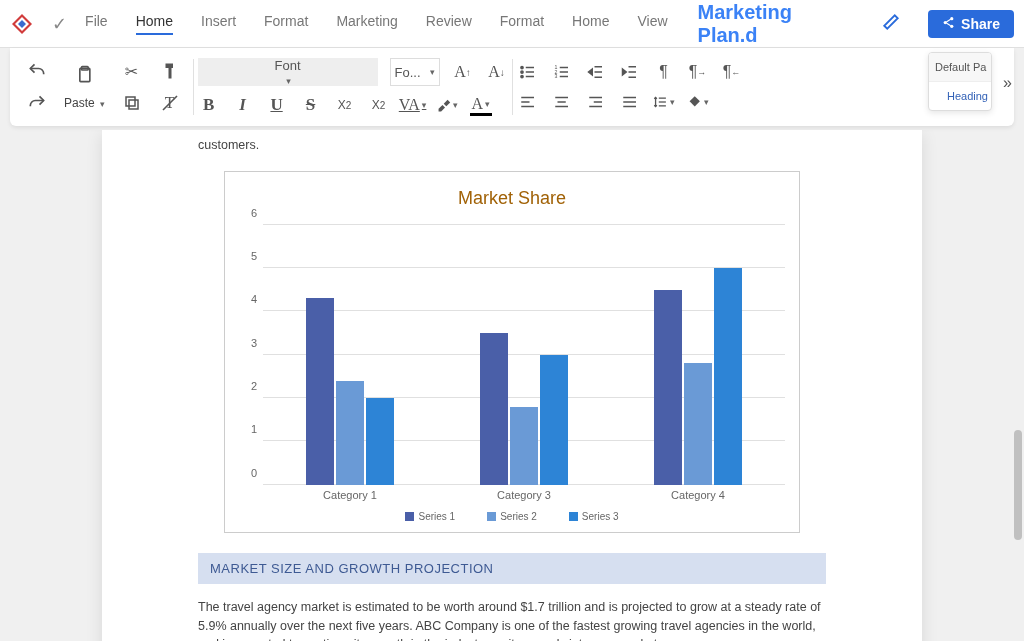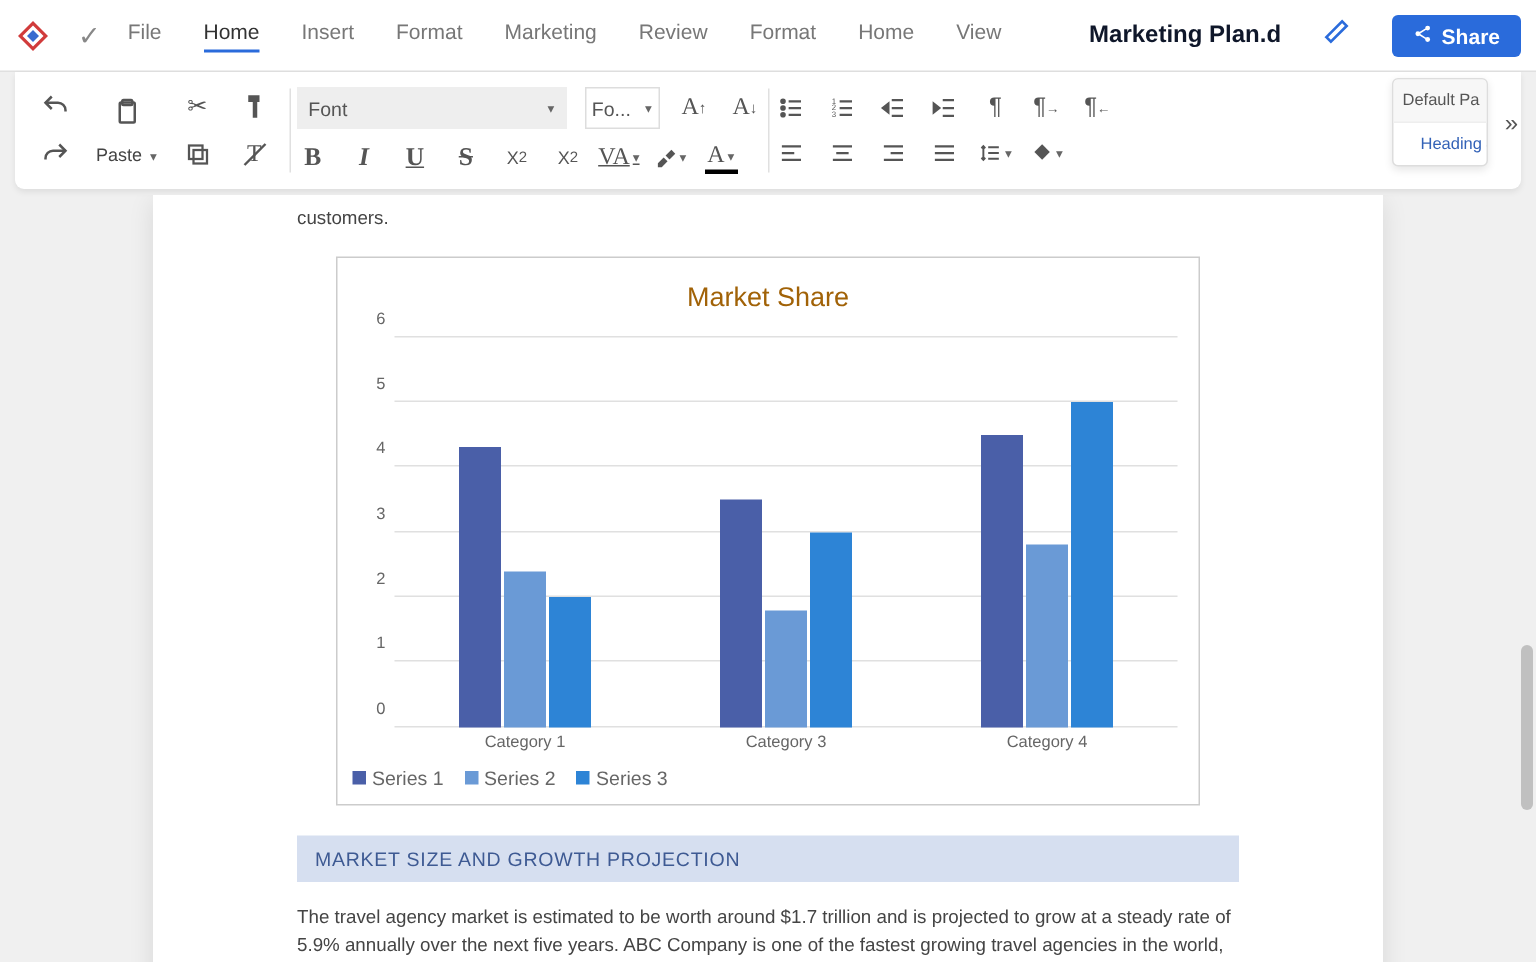--- a/index.html
+++ b/index.html
@@ -6,32 +6,32 @@
 body { background:#f0f0f0; width:1024px; height:641px; overflow:hidden; position:relative; }
 
 
 .menubar { background:#fff; height:48px; display:flex; align-items:center; padding:0 10px; gap:18px; border-bottom:1px solid #e0e0e0; position:relative; }
 .logo { width:24px; height:24px; position:relative; }
 .logo svg { width:24px; height:24px; }
 .check-icon { color:#888; font-size:18px; }
 .menu-items { display:flex; gap:28px; }
 .menu-item { color:#777; font-size:14px; cursor:pointer; padding-bottom:4px; }
 .menu-item.active { color:#333; font-weight:400; border-bottom:2px solid #2a6bdb; }
-.doc-title { margin-left:auto; font-weight:bold; font-size:16px; color:#0f172a;padding-left:12px; }
+.doc-title { margin-left:auto; font-weight:bold; font-size:20px; color:#3b82f6;padding-left:12px; }
 .edit-icon { margin-left:10px; color:#2a6bdb; }
 .share-btn { margin-left:10px; background:#2a6bdb; color:#fff; border:none; border-radius:4px; padding:6px 14px; font-size:14px; font-weight:600; cursor:pointer; display:flex; align-items:center; gap:6px; }
 
 
 .toolbar-wrap { background:#fff; margin:0 10px 0 10px; border-radius:0 0 6px 6px; box-shadow:0 2px 4px rgba(0,0,0,.08); position:relative; height:78px; display:flex; align-items:center; padding:0 8px; }
 .tool-col { display:flex; flex-direction:column; gap:10px; align-items:center; padding:0 8px; }
 .tool-row { display:flex; gap:12px; align-items:center; }
 .tool-icon { color:#555; cursor:pointer; width:22px; height:22px; display:flex; align-items:center; justify-content:center; font-size:16px; }
 .paste-label { font-size:12px; color:#444; }
 .sep { width:1px; background:#e0e0e0; height:56px; margin:0 4px; }
-.font-select { background:#eee; border:none; height:28px; width:180px; font-size:13px; color:#555; padding:0 8px; display:flex; align-items:center; justify-content:space-between; cursor:pointer; }
+.font-select { background:#eee; border:none; height:28px; width:180px; font-size:13px; color:#555; padding:0 8px; display:flex; align-items:center; justify-content:space-between; cursor:pointer;flex-direction:column; }
 .size-select { background:#fff; border:1px solid #ddd; height:28px; width:50px; font-size:13px; color:#555; padding:0 4px; display:flex; align-items:center; justify-content:space-between; cursor:pointer; }
 .fmt-btn { font-family:"Times New Roman",serif; font-size:17px; font-weight:bold; }
 .strike { text-decoration:line-through; }
 .underline { text-decoration:underline; }
 .italic { font-style:italic; }
 .sub { font-size:12px; }
 .drop-caret { font-size:9px; color:#666; margin-left:2px; }
 
 .style-panel { position:absolute; right:22px; top:4px; background:#fff; border:1px solid #ddd; border-radius:4px; width:64px; font-size:11px; overflow:hidden; box-shadow:0 2px 6px rgba(0,0,0,.1); }
 .style-panel div { padding:8px 6px; white-space:nowrap; cursor:pointer; }
@@ -51,21 +51,21 @@
 .plot { position:relative; height:260px; margin-left:28px; margin-right:4px; }
 .grid-line { position:absolute; left:0; right:0; border-top:1px solid #e0e0e0; }
 .y-tick { position:absolute; right:100%; margin-right:6px; font-size:11px; color:#666; transform:translateY(-50%); }
 .bars-row { position:absolute; left:0; right:0; bottom:0; top:0; display:flex; }
 .cat-group { flex:1; position:relative; display:flex; justify-content:center; align-items:flex-end; gap:2px; }
 .bar { width:28px; }
 .s1{ background:#4a5fa8; }
 .s2{ background:#6a9ad6; }
 .s3{ background:#2d84d6; }
 .cat-label { position:absolute; top:100%; left:0; right:0; text-align:center; font-size:11px; color:#666; margin-top:4px; }
-.legend { display:flex; justify-content:flex-start; gap:14px; margin-top:26px; font-size:13px; color:#666; }
+.legend { display:flex; justify-content:center; gap:32px; margin-top:26px; font-size:10px; color:#666; }
 .legend span { display:flex; align-items:center; gap:4px; }
 .swatch { width:9px; height:9px; display:inline-block; }
 
 .scroll-thumb { position:absolute; right:2px; top:430px; width:8px; height:110px; background:#c0c0c0; border-radius:4px; }
 </style>
 </head>
 <body>
 
 <div class="menubar">
   <span class="logo">

